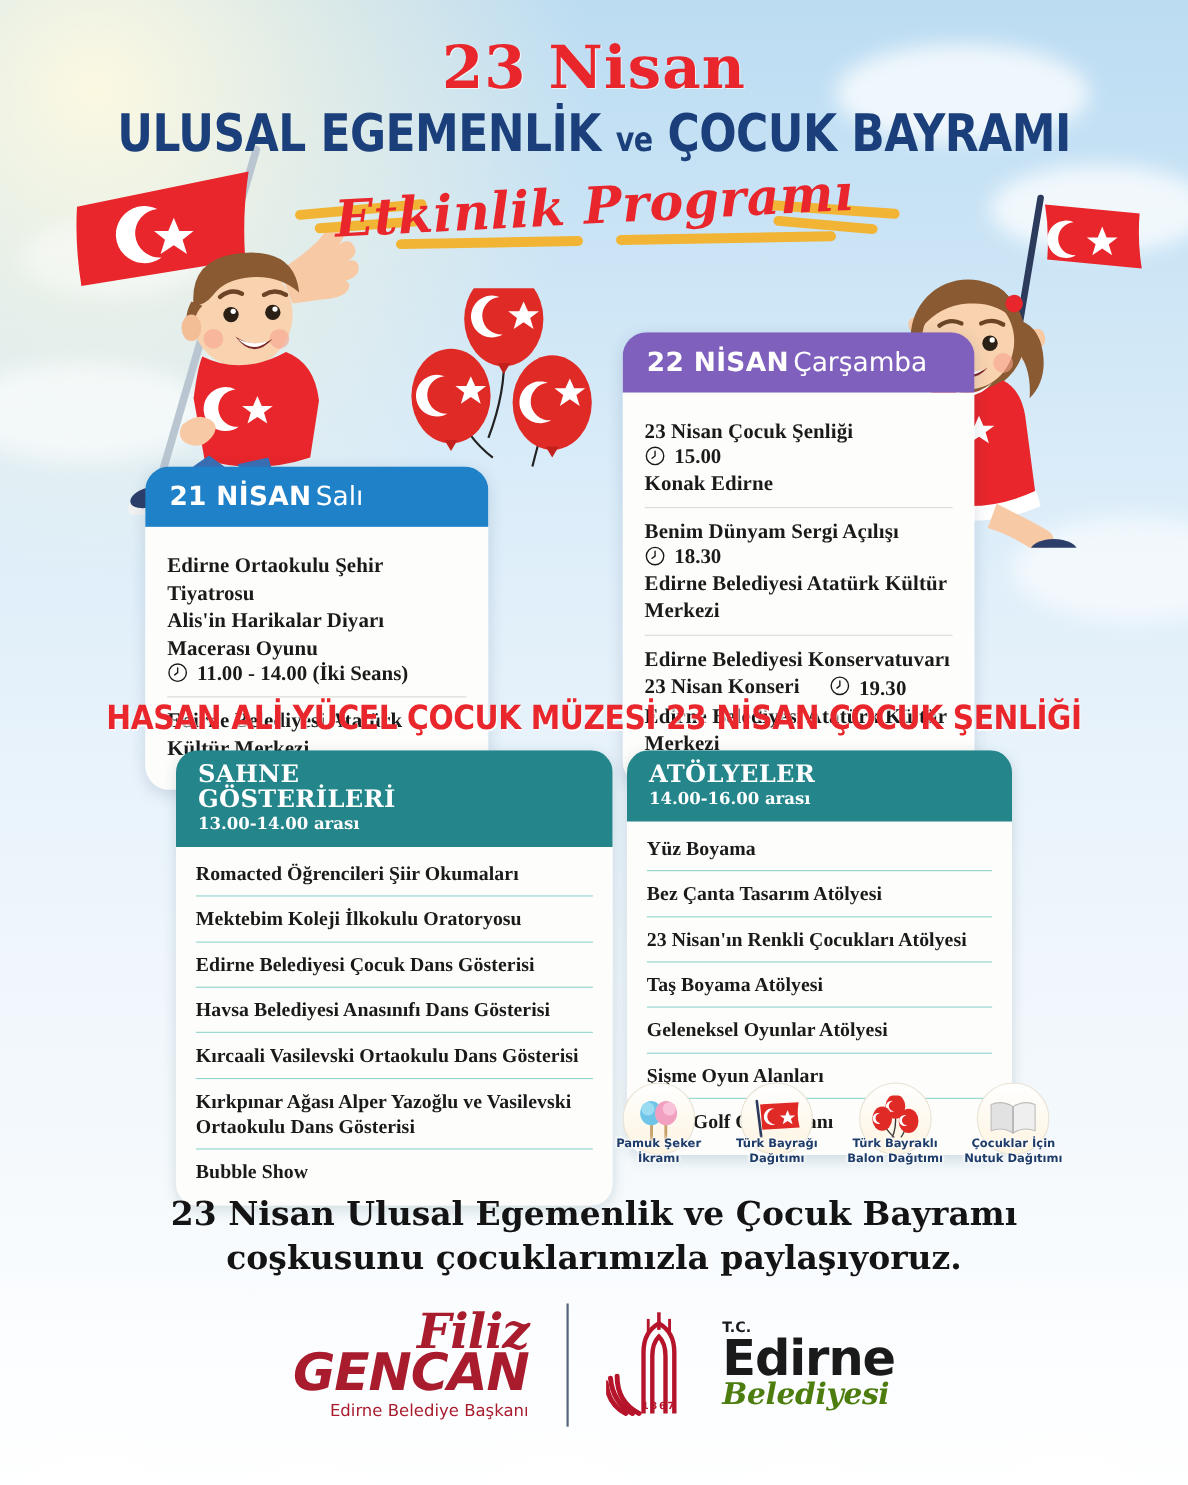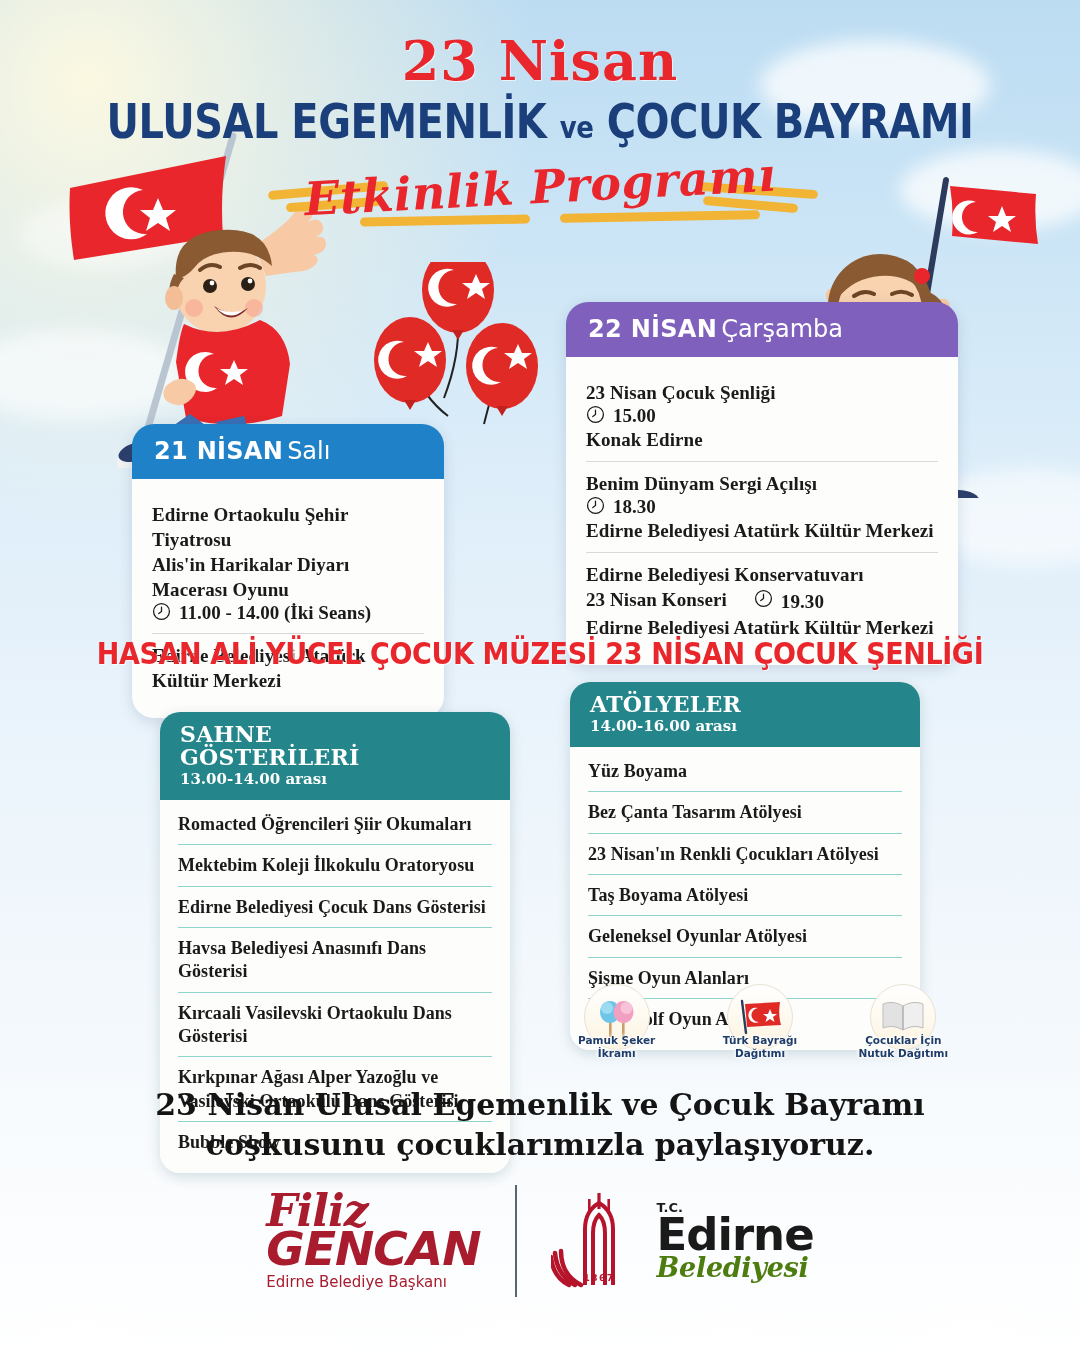--- a/index.html
+++ b/index.html
@@ -59,58 +59,58 @@
   .blk { padding:9px 0; }
   .blk + .blk { border-top:1.5px solid #d9d9d9; }
   .ln { font-size:19px; color:#1a1a1a; font-weight:bold; line-height:1.32; letter-spacing:.1px; }
   .tm { display:flex; gap:8px; font-size:19px; font-weight:bold; color:#1a1a1a; }
   .tm.inline { display:inline-flex; margin-left:22px; vertical-align:middle; }
   .clk { width:19px; height:19px; flex:none; }
 
   #card21 { left:132px; top:424px; width:312px; }
   #card21 .cap { background:#1f81c7; }
   #card21 .body { border-top:none; }
-  #card22 { left:566px; top:302px; width:392px; }
+  #card22 { left:566px; top:302px; width:320px; }
   #card22 .cap { background:#7f61bd; }
 
   
   .banner { position:absolute; top:638px; left:0; width:100%; text-align:center; z-index:6;
      font-family:"DejaVu Sans", sans-serif; font-weight:bold; font-size:27px; color:#e8262b;
      letter-spacing:-.4px; transform:scaleY(1.12); text-shadow:1px 1px 0 rgba(255,255,255,.75); }
 
   
   .tcard { position:absolute; border-radius:20px; overflow:hidden; z-index:5;
            box-shadow:0 4px 13px rgba(40,90,95,.18); }
   .tcard .cap { background:#24868a; color:#fff; padding:11px 20px 12px; }
   .tcard .cap .h { font-family:"DejaVu Serif", serif; font-weight:bold; font-size:22px; line-height:1.04; letter-spacing:.3px; }
   .tcard .cap .s { font-family:"DejaVu Serif", serif; font-weight:bold; font-size:15px; margin-top:1px; }
   .tcard .body { background:#fdfdfb; padding:4px 18px 10px; }
   .tcard .it { font-size:18px; font-weight:bold; color:#1a1a1a; padding:9px 0 8px; line-height:1.3; letter-spacing:.05px; }
   .tcard .it + .it { border-top:1.6px solid #8fd4cd; }
-  #sahne { left:160px; top:712px; width:350px; }
+  #sahne { left:160px; top:682px; width:397px; }
   #atolye { left:570px; top:682px; width:350px; }
 
   
   .icons { position:absolute; left:545px; top:984px; width:430px; display:flex; z-index:6; }
   .ico { flex:1; text-align:center; position:relative; }
   .ico .circ { width:66px; height:66px; margin:0 auto; border-radius:50%;
      background:linear-gradient(180deg,#ffffff 0%,#fdf4e0 100%);
      border:1px solid #e8e2d4; display:flex; align-items:center; justify-content:center; overflow:hidden; }
   .ico .lbl { font-family:"DejaVu Sans", sans-serif; font-size:10.5px; font-weight:bold;
      color:#1f3d6b; line-height:1.2; margin-top:-16px; position:relative; z-index:2;
      text-shadow:0 0 4px #fff,0 0 4px #fff,0 0 4px #fff; }
 
   
   .close { position:absolute; top:1085px; left:0; width:100%; text-align:center; z-index:6;
      font-family:"DejaVu Serif", serif; font-weight:bold; font-size:30px; color:#141414; line-height:1.34; }
 
   
   .footer { position:absolute; top:1185px; left:0; width:100%; z-index:6;
      display:flex; align-items:center; justify-content:center; gap:34px; }
-  .fl { text-align:left; }
+  .fl { text-align:right; }
   .fl .filiz { font-family:"DejaVu Serif", serif; font-style:italic; font-weight:bold;
      font-size:44px; color:#a81c2e; line-height:.9; letter-spacing:-1px; }
   .fl .gencan { font-family:"DejaVu Sans", sans-serif; font-weight:bold; font-size:47px;
      color:#a81c2e; letter-spacing:-1px; line-height:.96; margin-top:-4px;font-style:italic; }
   .fl .sub { font-family:"DejaVu Sans", sans-serif; font-size:15px; color:#a81c2e; margin-top:2px; }
   .vline { width:2px; height:112px; background:#3a4a63; opacity:.85; }
   .fr { display:flex; align-items:center; gap:10px; }
   .fr .txt .tc { font-family:"DejaVu Sans", sans-serif; font-size:13px; font-weight:bold; color:#1a1a1a; line-height:1; }
   .fr .txt .ed { font-family:"DejaVu Sans", sans-serif; font-size:45px; font-weight:bold; color:#1a1a1a;
      line-height:.95; letter-spacing:-1px; }
@@ -367,20 +367,39 @@
       <svg width="46" height="40" viewBox="0 0 46 40">
         <line x1="5" y1="4" x2="9" y2="36" stroke="#2c3a5c" stroke-width="2.4" stroke-linecap="round"></line>
         <path d="M8 7 L43 5 Q41 18 44 28 L10 30 Q9 17 8 7 Z" fill="#e02a26"></path>
         <path d="M21 11 a7.5 7.5 0 1 0 1 14 a5.6 5.6 0 1 1 -1 -14 Z" fill="#fff"></path>
         <polygon fill="#fff" points="33 12 35 17 40 17 36 20 37.5 25 33 22 28.5 25 30 20 26 17 31 17"></polygon>
       </svg>
     </div>
     <div class="lbl">
       <span>Türk Bayrağı</span><br>
       <span>Dağıtımı</span>
+    </div>
+  </div>
+  <div class="ico">
+    <div class="circ">
+      <svg width="44" height="42" viewBox="0 0 44 42">
+        <path d="M22 16 q1 14 -3 22" stroke="#333" stroke-width="1.2" fill="none"></path>
+        <path d="M10 24 q5 9 11 14" stroke="#333" stroke-width="1.2" fill="none"></path>
+        <path d="M33 25 q-3 9 -6 13" stroke="#333" stroke-width="1.2" fill="none"></path>
+        <ellipse cx="22" cy="10" rx="9" ry="11" fill="#e02a26"></ellipse>
+        <path d="M20 5 a5 5 0 1 0 1 9 a3.8 3.8 0 1 1 -1 -9 Z" fill="#fff"></path>
+        <ellipse cx="10" cy="21" rx="9" ry="11" fill="#e02a26"></ellipse>
+        <path d="M8 16 a5 5 0 1 0 1 9 a3.8 3.8 0 1 1 -1 -9 Z" fill="#fff"></path>
+        <ellipse cx="34" cy="23" rx="9" ry="11" fill="#e02a26"></ellipse>
+        <path d="M32 18 a5 5 0 1 0 1 9 a3.8 3.8 0 1 1 -1 -9 Z" fill="#fff"></path>
+      </svg>
+    </div>
+    <div class="lbl">
+      <span>Türk Bayraklı</span><br>
+      <span>Balon Dağıtımı</span>
     </div>
   </div>
   <div class="ico">
     <div class="circ">
       <svg width="46" height="36" viewBox="0 0 46 36">
         <path d="M23 7 Q13 1 3 5 V29 Q13 25 23 31 Z" fill="#e2e2e2" stroke="#bdbdbd" stroke-width="1"></path>
         <path d="M23 7 Q33 1 43 5 V29 Q33 25 23 31 Z" fill="#efefef" stroke="#bdbdbd" stroke-width="1"></path>
         <line x1="23" y1="7" x2="23" y2="31" stroke="#b5b5b5" stroke-width="1.4"></line>
       </svg>
     </div>

